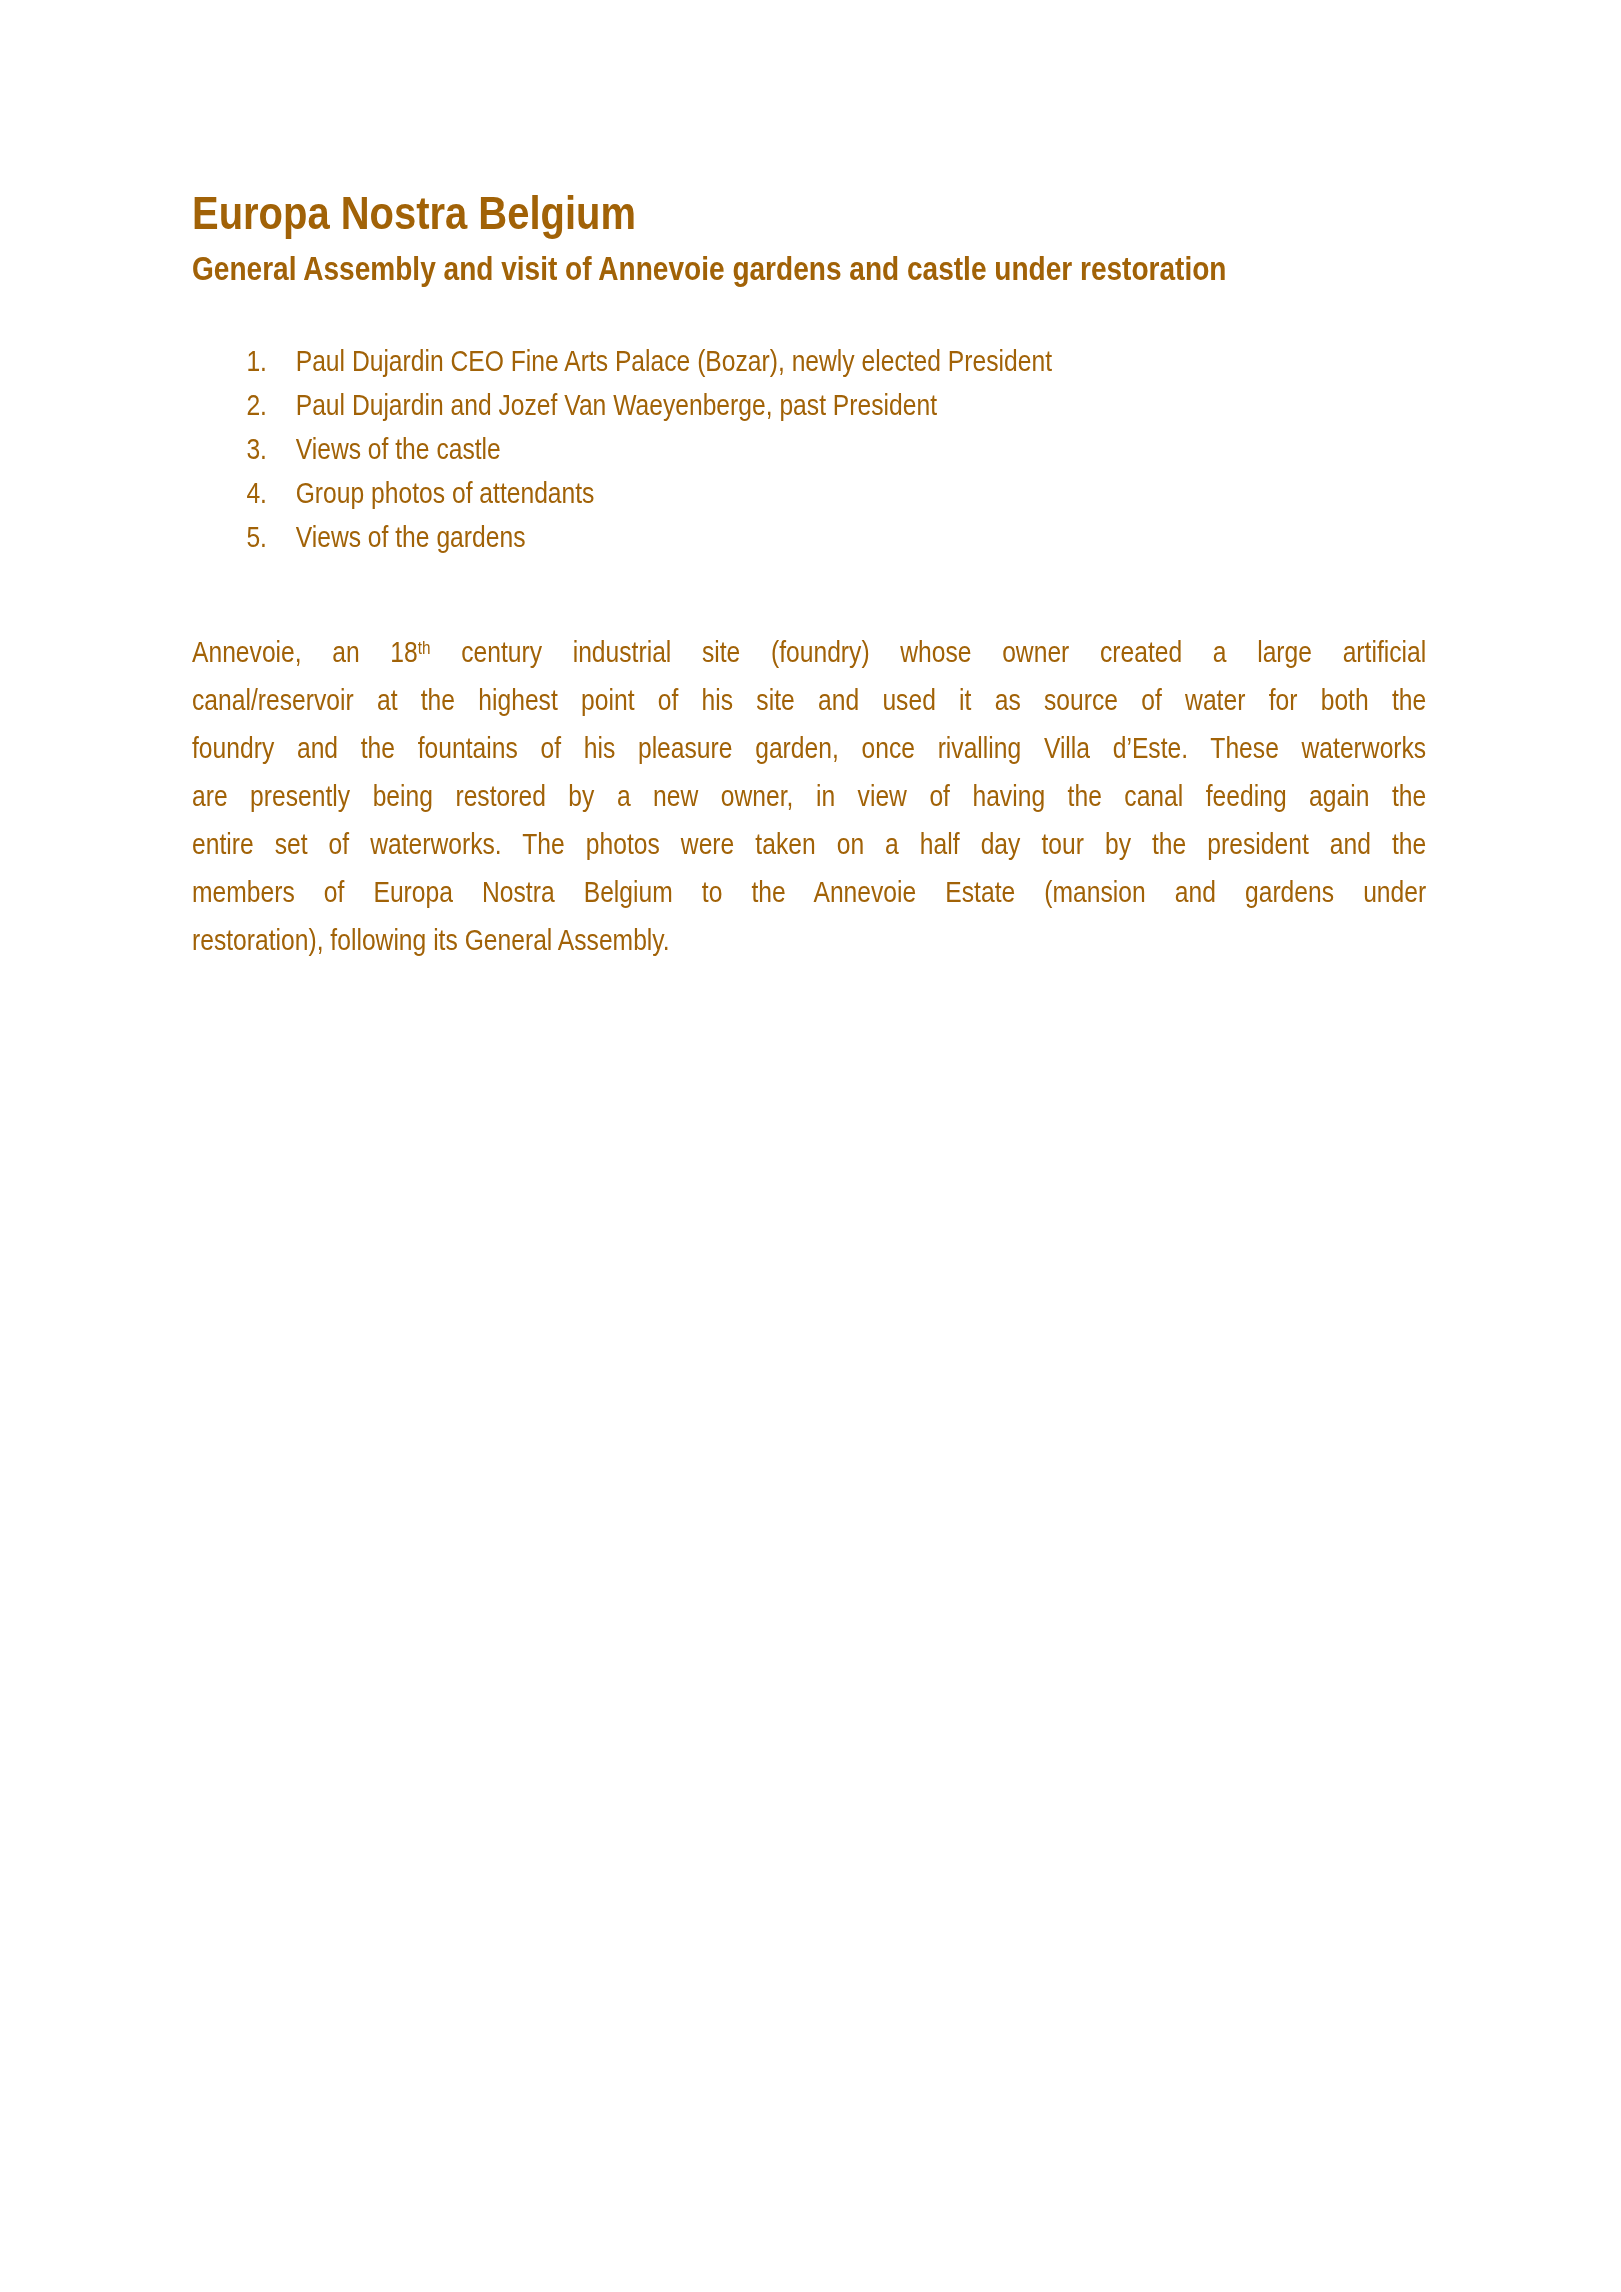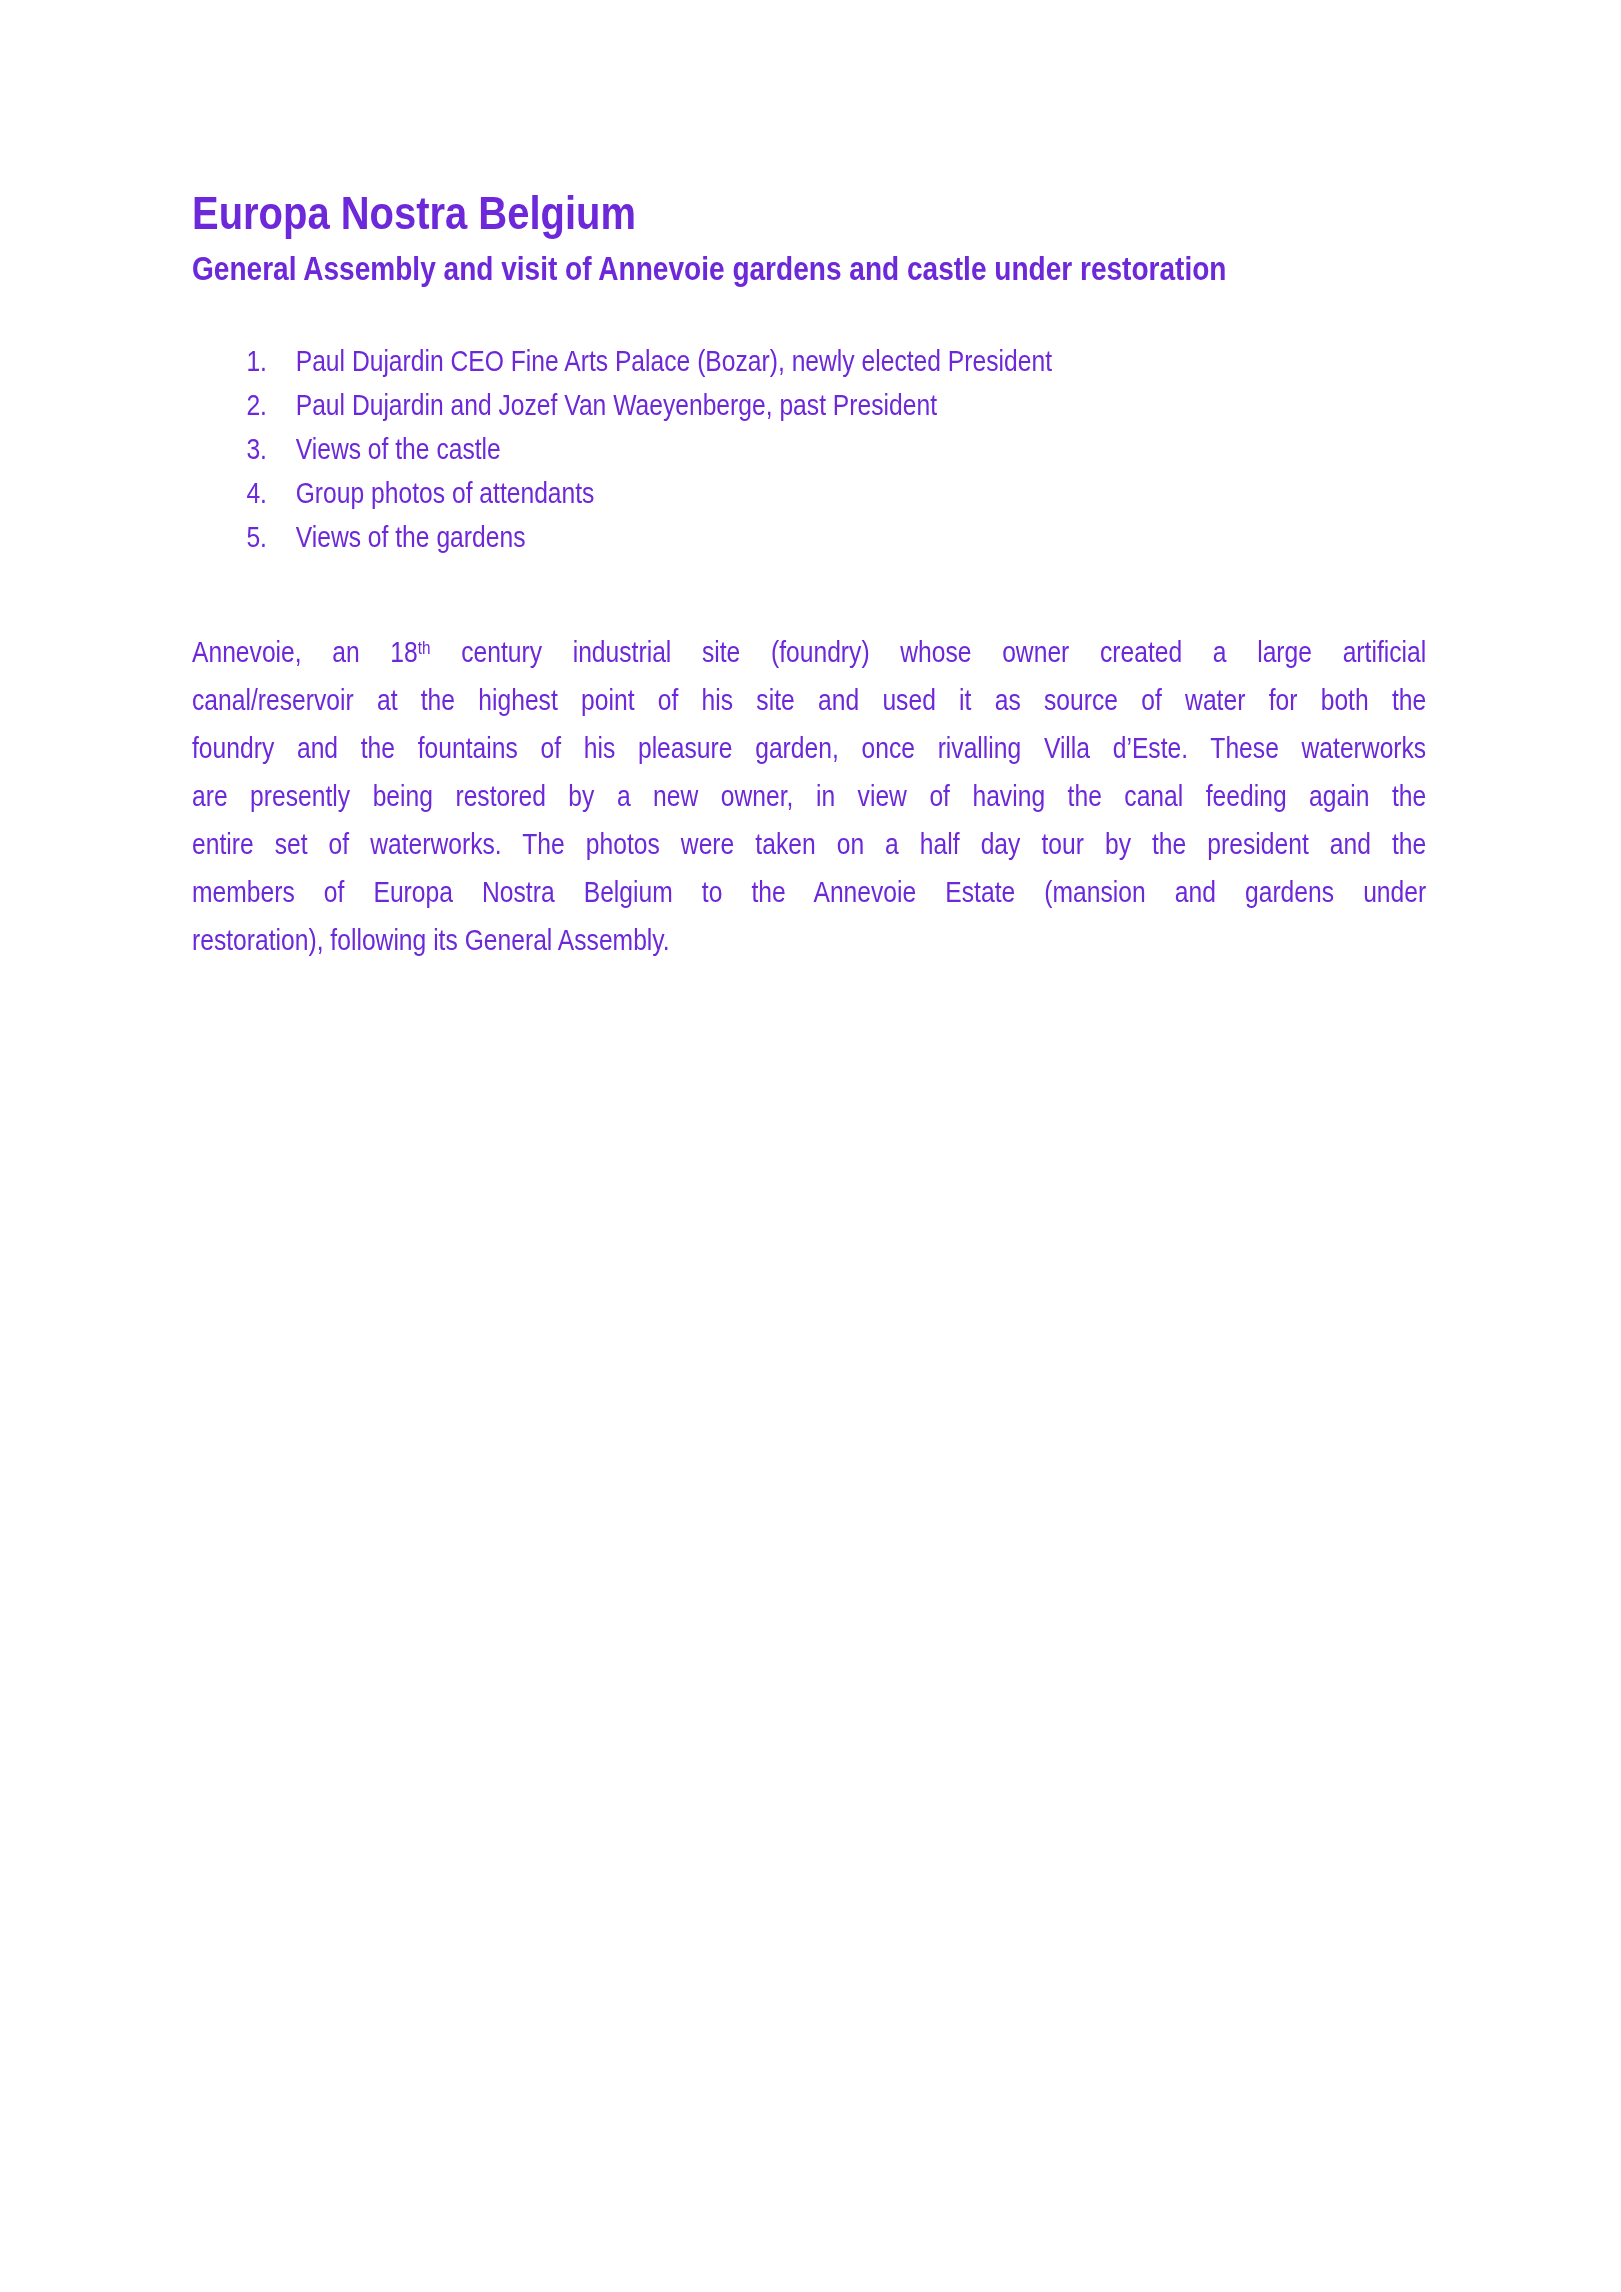--- a/index.html
+++ b/index.html
@@ -5,21 +5,21 @@
   html, body {
     margin: 0;
     padding: 0;
     background: #ffffff;
   }
   .page {
     position: relative;
     width: 1621px;
     height: 2159px;
     background: #ffffff;
-    color: #6d28d9;
+    color: #a16207;
     font-family: "Liberation Sans", "DejaVu Sans", sans-serif;
     overflow: hidden;
   }
   
   .content {
     position: absolute;
     left: 192px;
     top: 184px;
     width: 1452px;           
     transform: scaleX(0.85);

